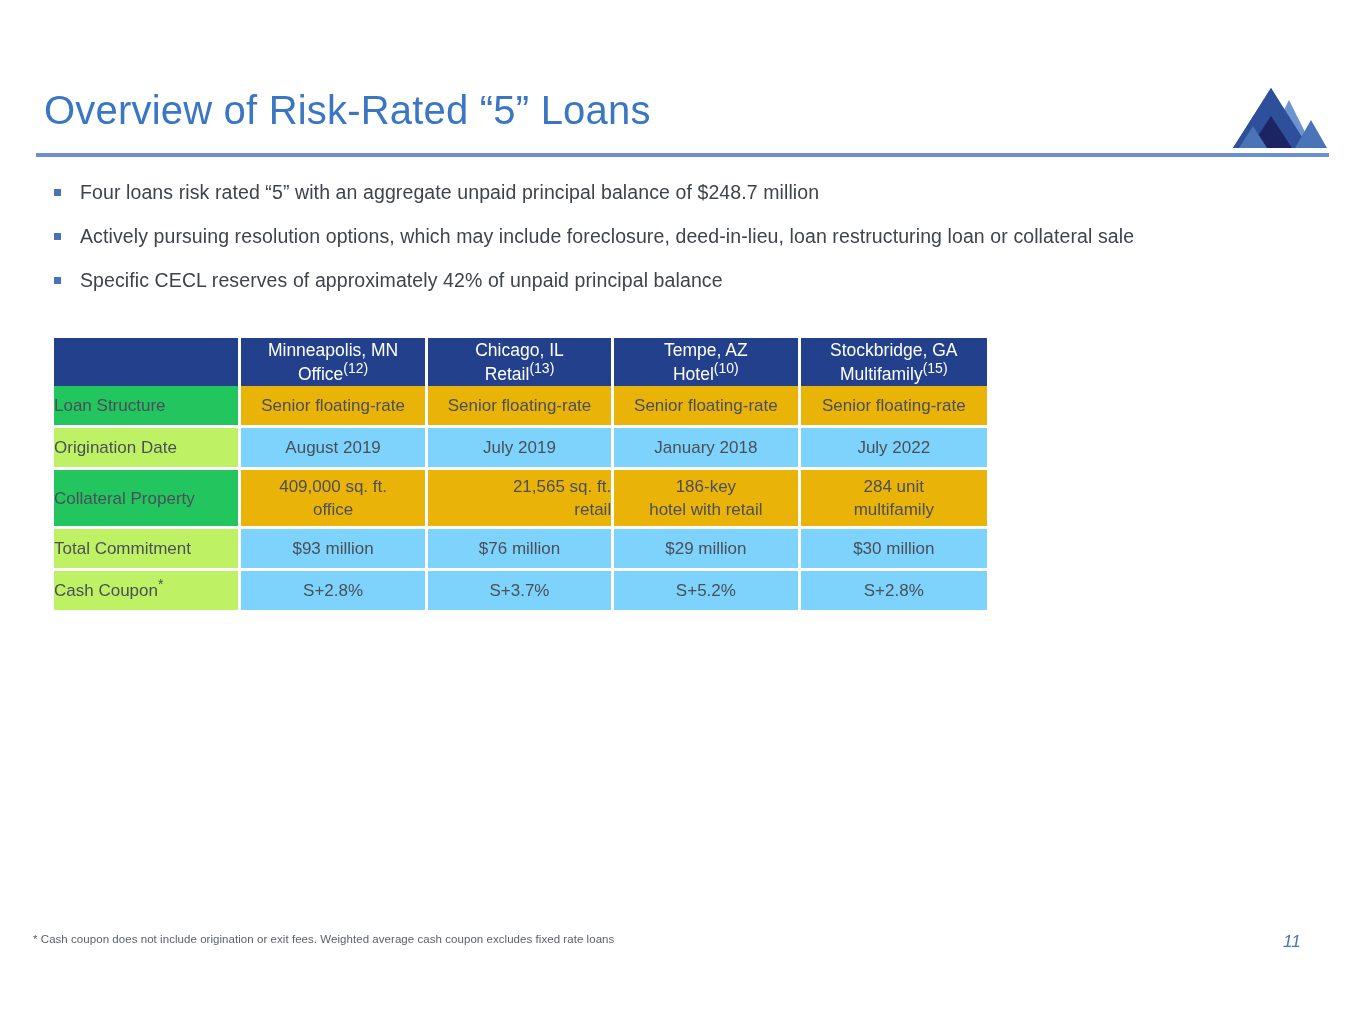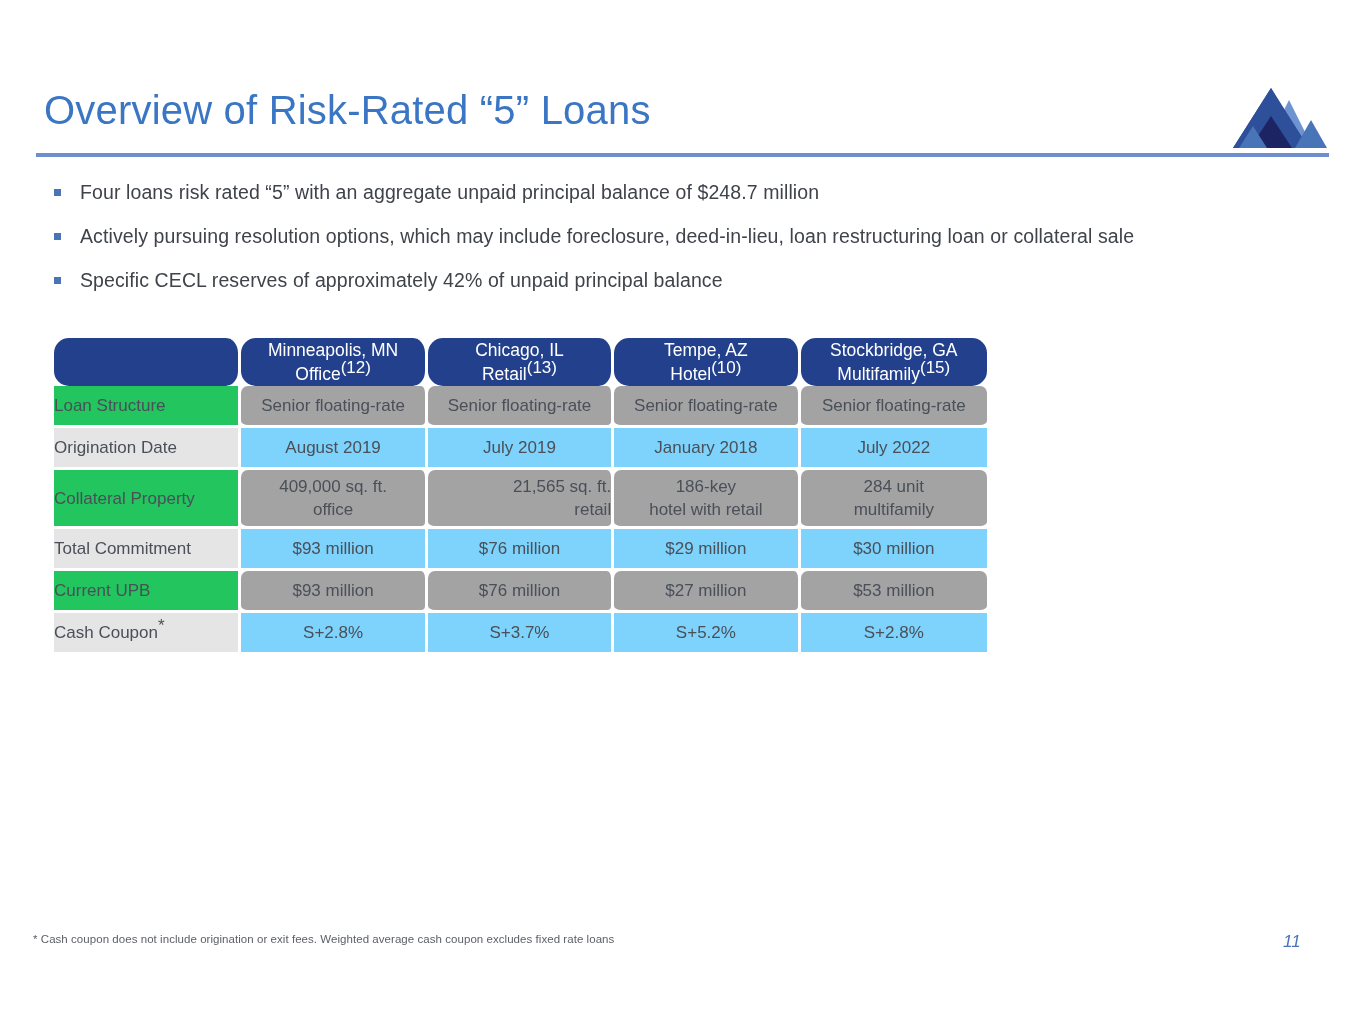--- a/index.html
+++ b/index.html
@@ -96,25 +96,24 @@
   thead th {
     background: #23408c;
     color: #ffffff;
     font-weight: 400;
     font-size: 17.5px;
     line-height: 24px;
     text-align: center;
     height: 44px;
     border-right: 3px solid #ffffff;
     padding: 2px 4px;
-    border-radius: 15px;
   }
   thead th:last-child { border-right: none; }
   thead th.corner { background: #23408c; }
-  .sup { font-size: 17px; vertical-align: super; line-height: 0; }
+  .sup { font-size: 14px; vertical-align: super; line-height: 0; }
 
   tbody tr td {
     border-right: 3px solid #ffffff;
     border-bottom: 3px solid #ffffff;
     font-size: 17px;
     line-height: 23px;
     color: #4a4f58;
     height: 39px;
     padding: 3px 6px;
   }
@@ -122,22 +121,22 @@
   tbody tr:last-child td { border-bottom: none; }
 
   td.rowlabel {
     text-align: left;
     padding-left: 7px;
   }
   td.val { text-align: center; }
 
   
   tr.shade-dark td.rowlabel { background: #22c55e; }
-  tr.shade-dark td.val      { background: #a3a3a3; border-radius: 7px; }
-  tr.shade-light td.rowlabel{ background: #e5e5e5; }
+  tr.shade-dark td.val      { background: #eab308; }
+  tr.shade-light td.rowlabel{ background: #bef264; }
   tr.shade-light td.val     { background: #7dd3fc; }
 
   tr.tall td { height: 56px; }
 
   
   #footnote {
     position: absolute;
     left: 33px;
     top: 933px;
     font-size: 11.5px;
@@ -241,27 +240,20 @@
       <td class="val multiline" style="white-space: pre-line;">284 unit
 multifamily</td>
     </tr>
     <tr class="shade-light">
       <td class="rowlabel"><span>Total Commitment</span><span class="sup"></span></td>
       <td class="val">$93 million</td>
       <td class="val">$76 million</td>
       <td class="val">$29 million</td>
       <td class="val">$30 million</td>
     </tr>
-    <tr class="shade-dark">
-      <td class="rowlabel"><span>Current UPB</span><span class="sup"></span></td>
-      <td class="val">$93 million</td>
-      <td class="val">$76 million</td>
-      <td class="val">$27 million</td>
-      <td class="val">$53 million</td>
-    </tr>
     <tr class="shade-light">
       <td class="rowlabel"><span>Cash Coupon</span><span class="sup">*</span></td>
       <td class="val">S+2.8%</td>
       <td class="val">S+3.7%</td>
       <td class="val">S+5.2%</td>
       <td class="val">S+2.8%</td>
     </tr>
   </tbody>
 </table>
 

